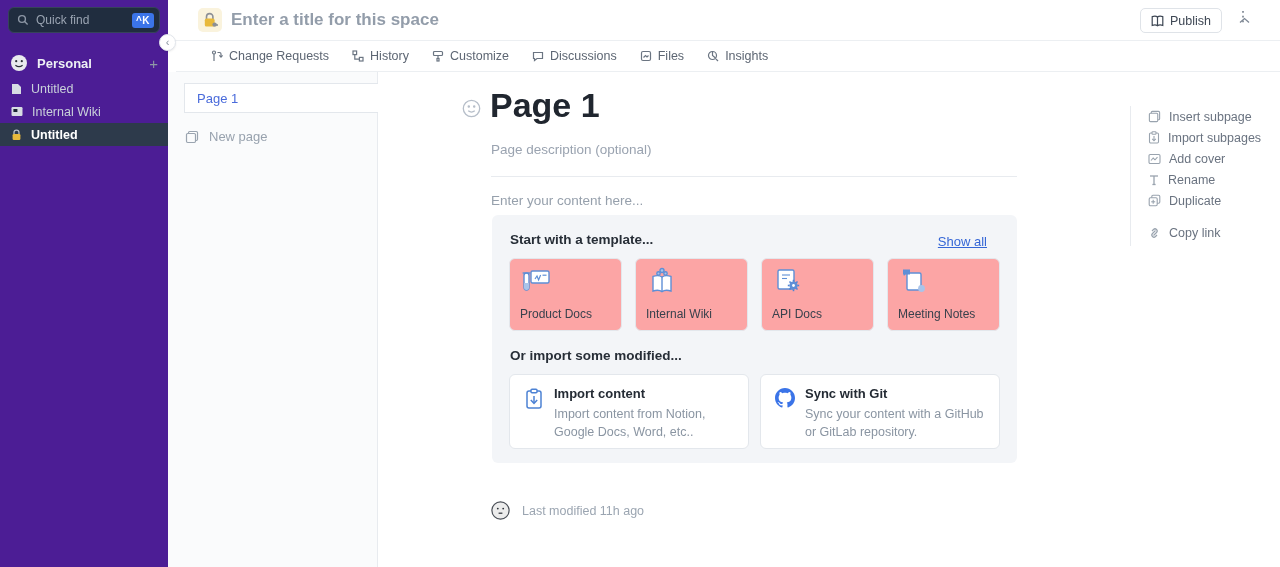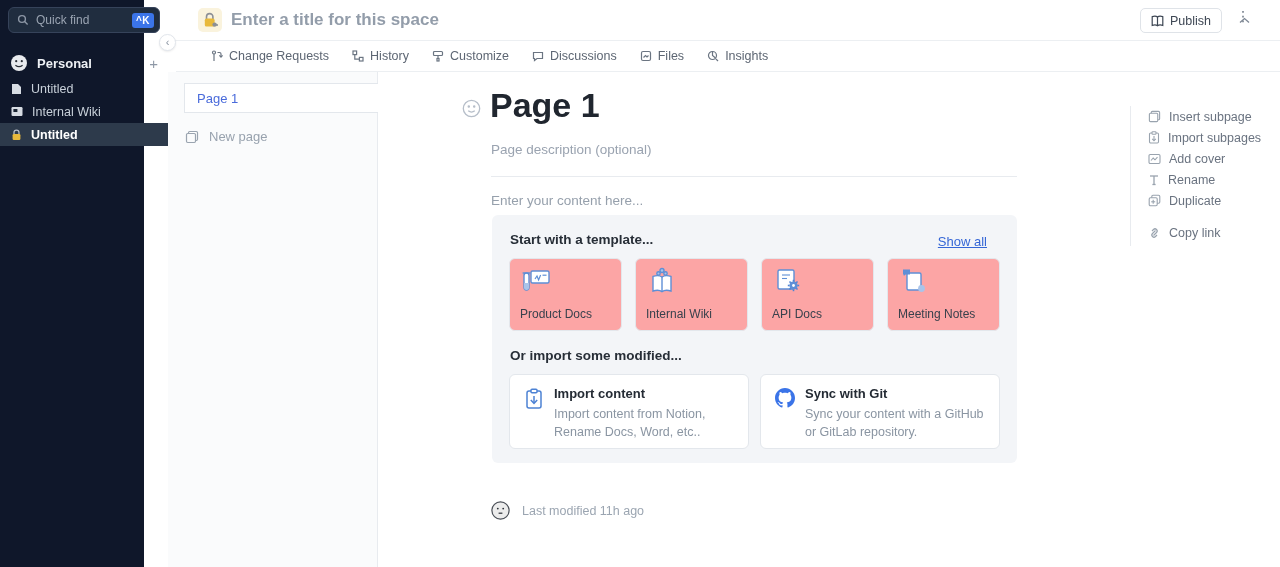--- a/index.html
+++ b/index.html
@@ -1,20 +1,20 @@
 <!DOCTYPE html>
 <html><head>
 <meta charset="utf-8">
 <style>
   * { margin:0; padding:0; box-sizing:border-box; }
   body { font-family:"Liberation Sans", sans-serif; background:#fff; }
   #app { position:relative; width:1280px; height:567px; background:#fff; overflow:hidden; }
 
   
-  .dark-sidebar { position:absolute; left:0; top:0; width:144px; height:567px; background:#0f172a; }
+  .dark-sidebar { position:absolute; left:0; top:0; width:168px; height:567px; background:#4c1d95; }
   .quickfind { position:absolute; left:8px; top:7px; width:152px; height:26px; background:#202d3f;
     border:1px solid #36435a; border-radius:6px; display:flex; align-items:center; padding:0 5px 0 8px; cursor:pointer; }
   .quickfind .qf-label { font-size:12px; color:#9aa4b2; margin-left:7px; flex:1; }
   .qf-badge { background:#3b74e8; color:#fff; font-size:10px; font-weight:bold; padding:2px 4px; border-radius:3px; letter-spacing:.5px; }
   .ws-row { position:absolute; left:0; top:52px; width:168px; height:22px; display:flex; align-items:center; padding:0 10px; }
   .ws-row .ws-label { font-size:13px; font-weight:bold; color:#edf0f4; margin-left:9px; flex:1; }
   .ws-plus { color:#8e98a6; font-size:15px; line-height:1; cursor:pointer; }
   .side-items { position:absolute; left:0; top:77px; width:168px; }
   .side-item { height:23px; display:flex; align-items:center; padding:0 11px; font-size:12.5px; color:#c9d1da; cursor:pointer; }
   .side-item .si-label { margin-left:9px; }
@@ -338,21 +338,21 @@
           <span class="imp-icon icn">
             <svg width="20" height="22" viewBox="0 0 20 22" fill="none" stroke="#4d82d4" stroke-width="1.5">
               <rect x="3" y="3" width="14" height="17" rx="2" fill="#fff"></rect>
               <rect x="7" y="1.2" width="6" height="3.6" rx="1" fill="#fff"></rect>
               <line x1="10" y1="8" x2="10" y2="15"></line>
                 <path d="M6.8 12 L10 15.3 L13.2 12"></path>
             </svg>
           </span>
           <div class="imp-text">
             <div class="imp-title">Import content</div>
-            <div class="imp-desc">Import content from Notion, Rename Docs, Word, etc..</div>
+            <div class="imp-desc">Import content from Notion, Google Docs, Word, etc..</div>
           </div>
         </div>
         <div class="import-card">
           <span class="imp-icon icn">
             <svg width="20" height="20" viewBox="0 0 24 24">
               <path fill="#3b74e8" d="M12 0C5.37 0 0 5.37 0 12c0 5.3 3.438 9.8 8.205 11.385.6.113.82-.258.82-.577 0-.285-.01-1.04-.015-2.04-3.338.724-4.042-1.61-4.042-1.61-.546-1.385-1.335-1.755-1.335-1.755-1.087-.744.084-.729.084-.729 1.205.084 1.838 1.236 1.838 1.236 1.07 1.835 2.809 1.305 3.495.998.108-.776.417-1.305.76-1.605-2.665-.3-5.466-1.332-5.466-5.93 0-1.31.465-2.38 1.235-3.22-.135-.303-.54-1.523.105-3.176 0 0 1.005-.322 3.3 1.23.96-.267 1.98-.399 3-.405 1.02.006 2.04.138 3 .405 2.28-1.552 3.285-1.23 3.285-1.23.645 1.653.24 2.873.12 3.176.765.84 1.23 1.91 1.23 3.22 0 4.61-2.805 5.625-5.475 5.92.42.36.81 1.096.81 2.22 0 1.606-.015 2.896-.015 3.286 0 .315.21.69.825.57C20.565 21.795 24 17.295 24 12c0-6.63-5.37-12-12-12z"></path>
             </svg>
           </span>
           <div class="imp-text">
             <div class="imp-title">Sync with Git</div>

